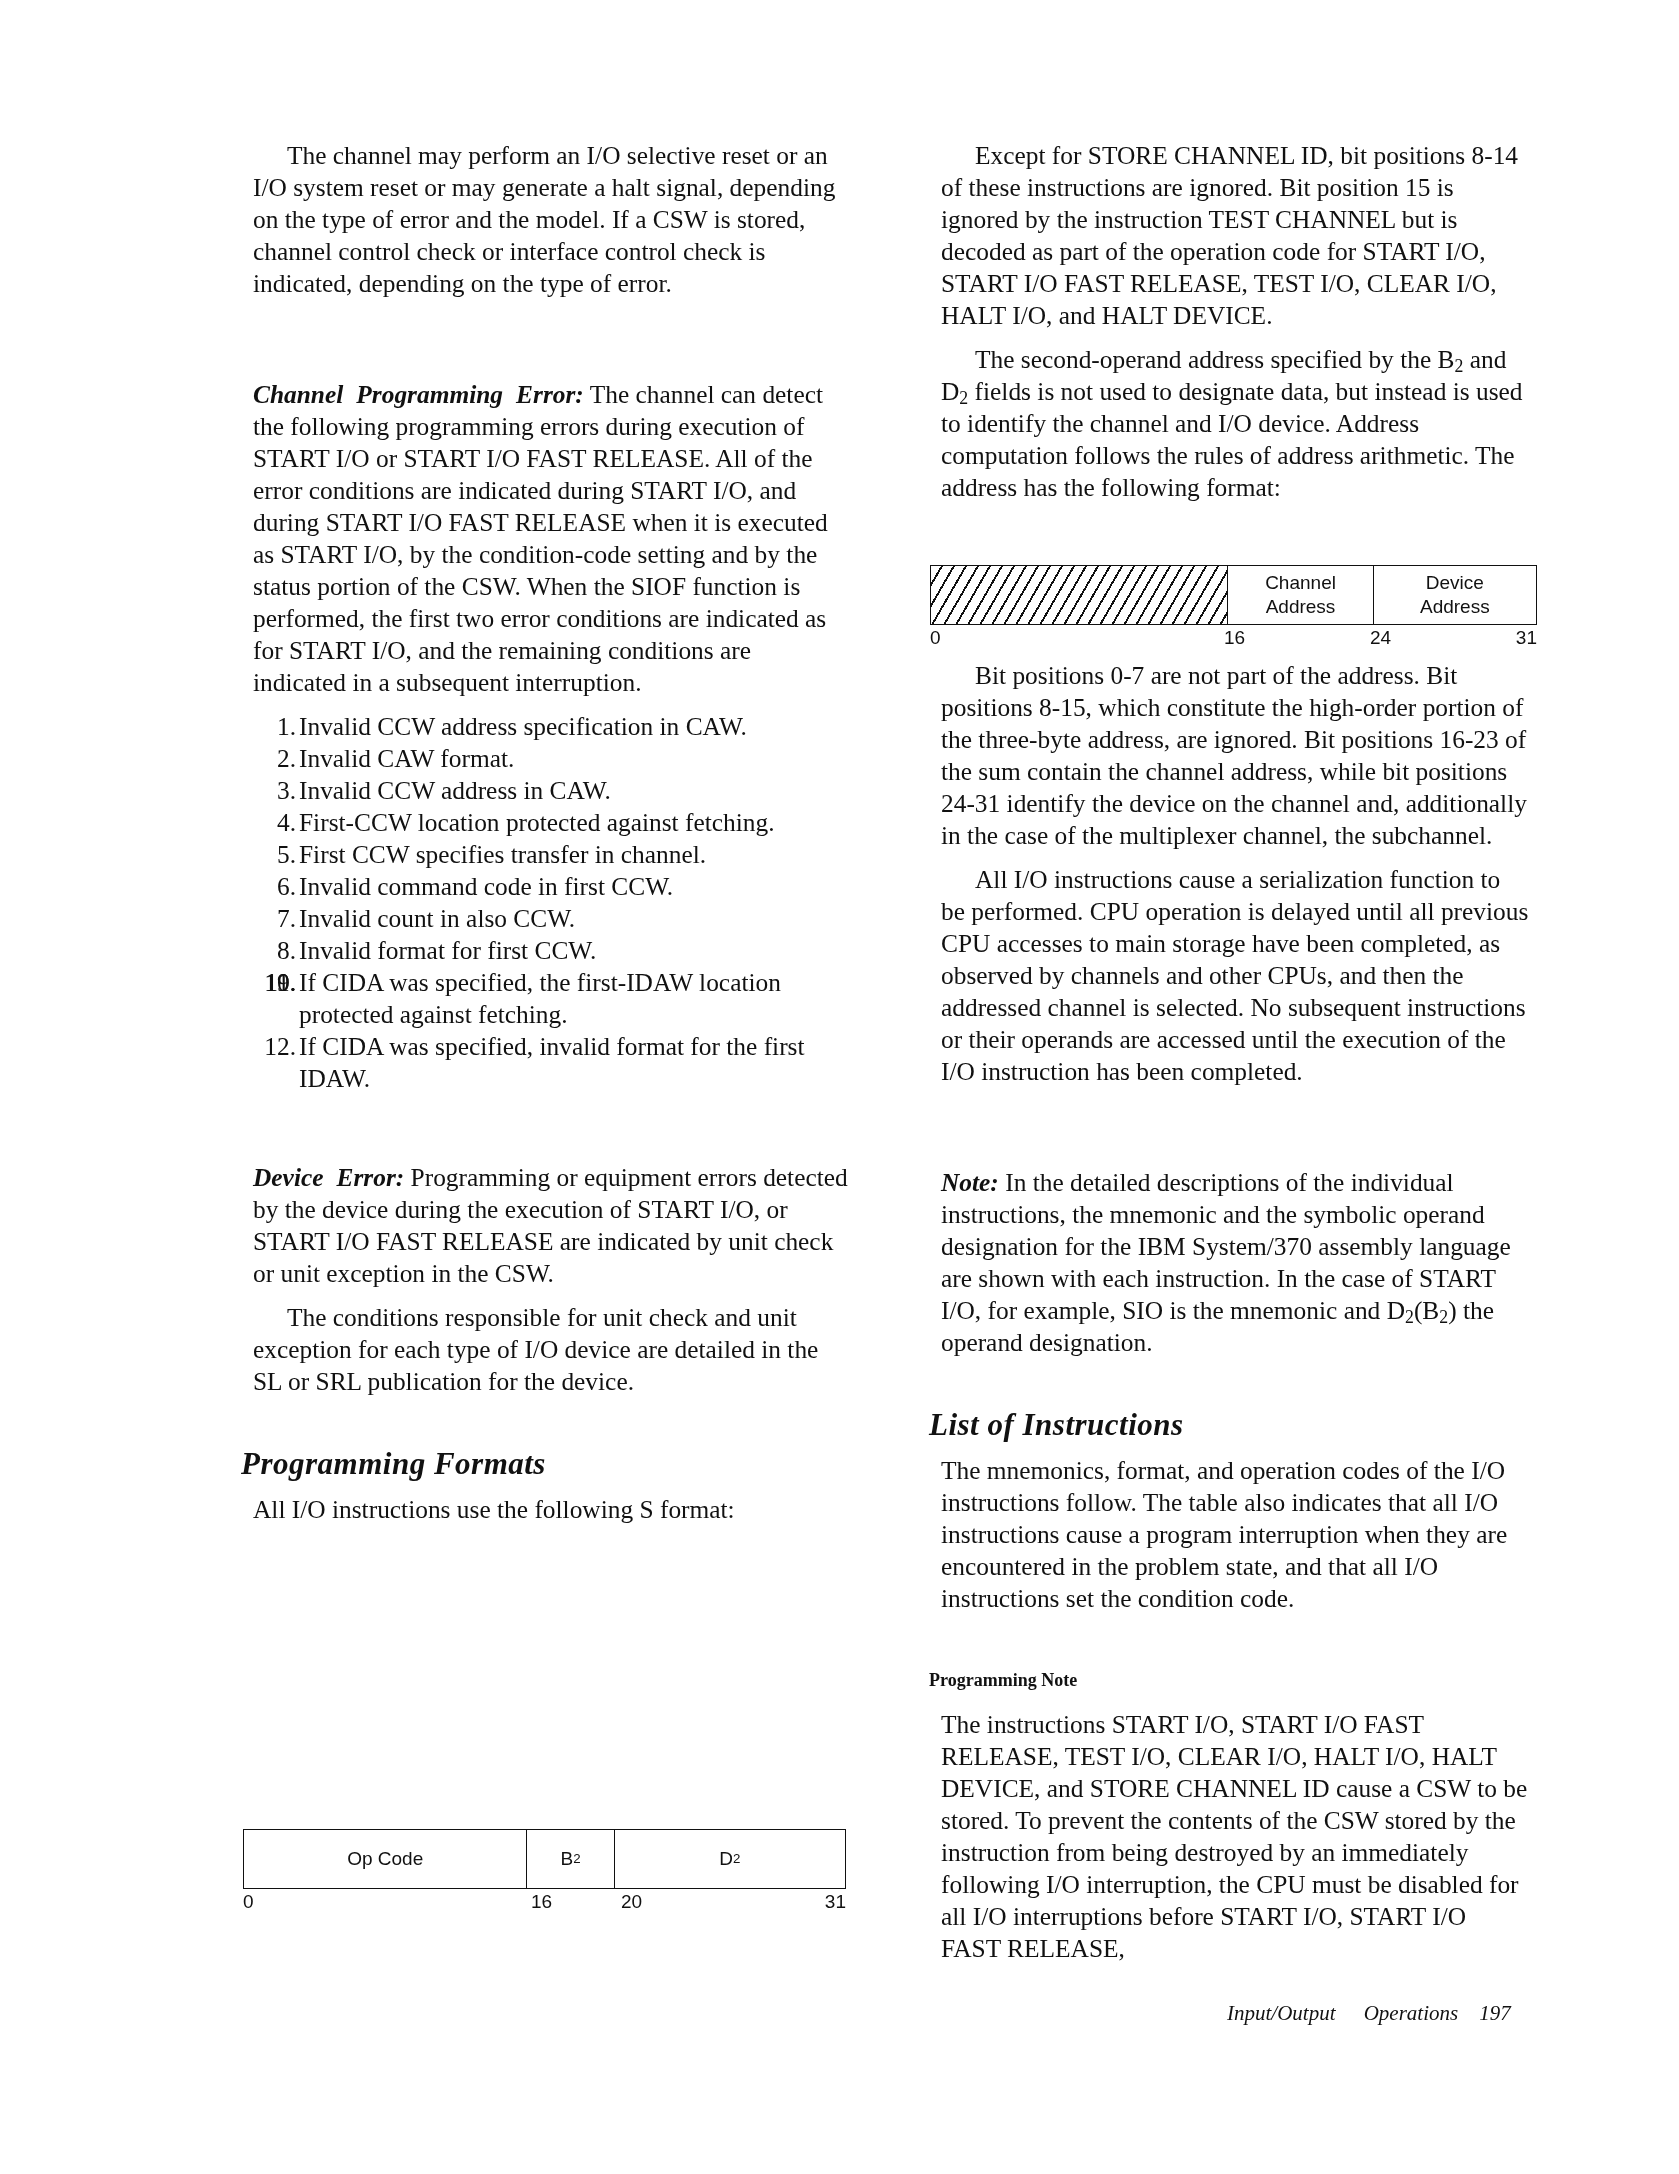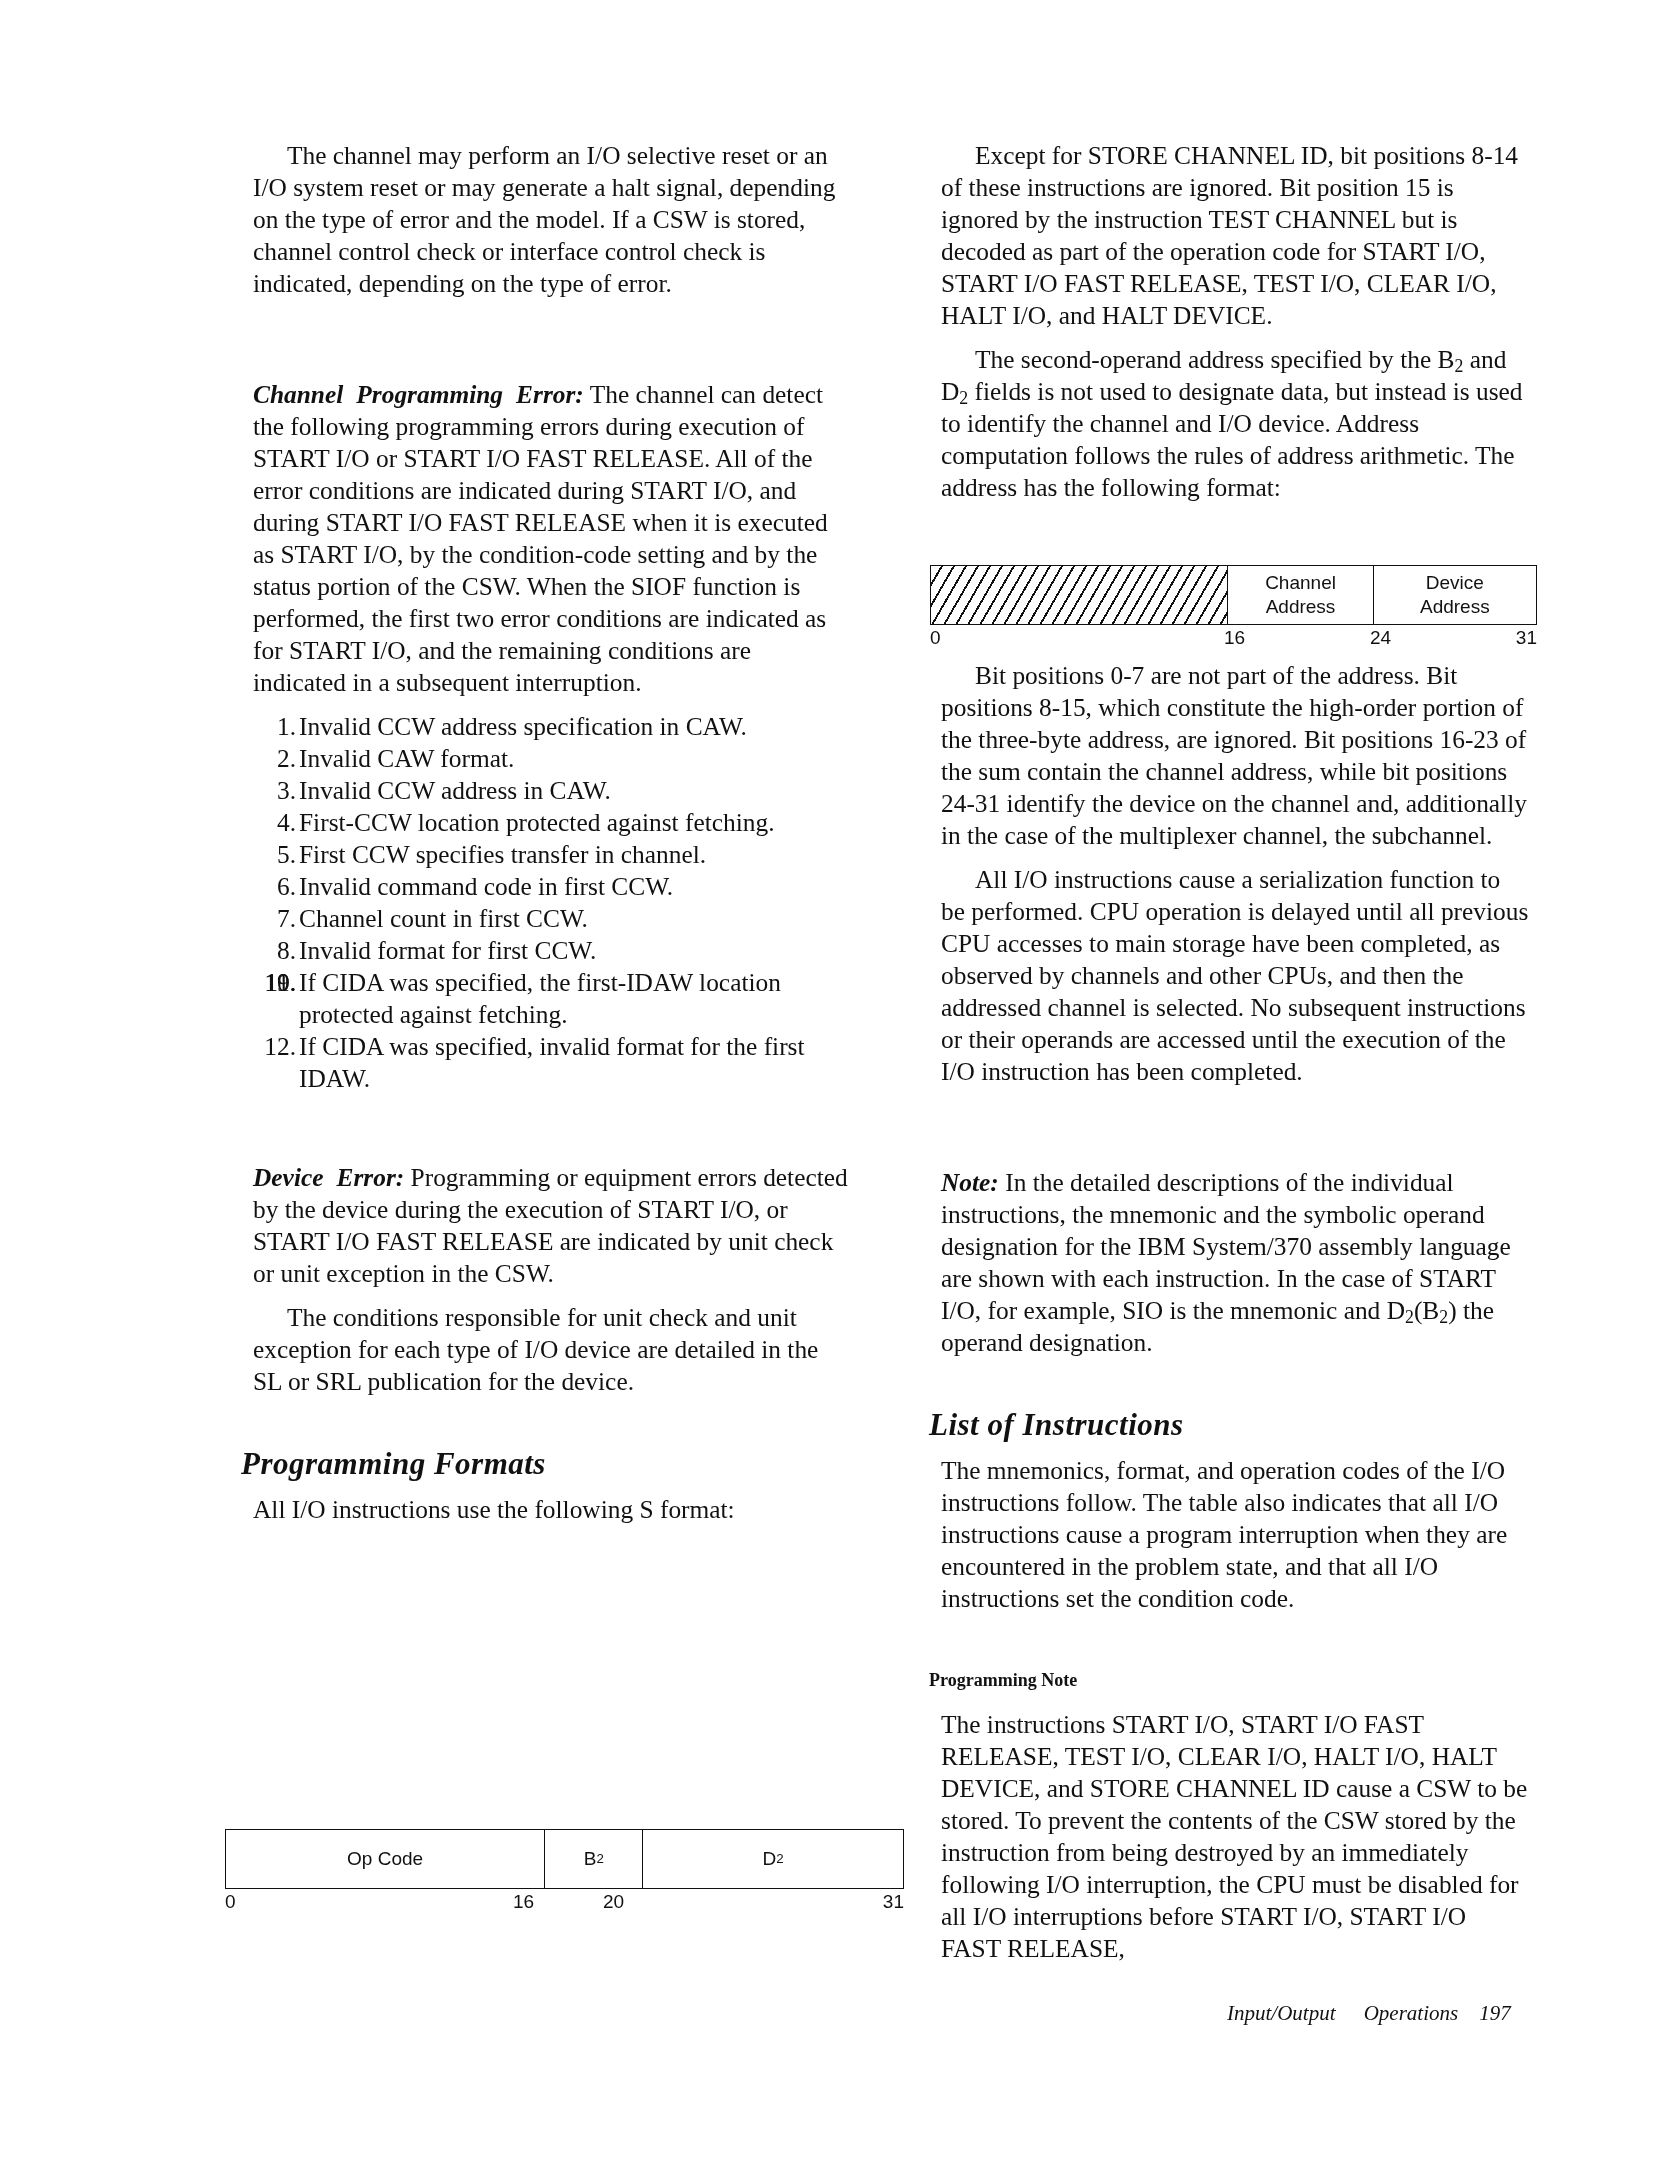--- a/index.html
+++ b/index.html
@@ -31,21 +31,21 @@
     .diagram { position: relative; font-family: "Liberation Sans", "DejaVu Sans", sans-serif; }
     .box-row { display: flex; border: 1.9px solid #111; height: 60px; box-sizing: border-box; }
     .field { display: flex; align-items: center; justify-content: center; font-size: 19px; line-height: 24.5px; text-align: center; box-sizing: border-box; }
     .field + .field { border-left: 1.9px solid #111; }
     .bitlabels { position: relative; height: 28px; font-size: 19px; }
     .bitlabels span { position: absolute; top: 1.9px; }
     .hatch {
       background-image: repeating-linear-gradient(120deg, transparent 0px, transparent 8.5px, #111 8.5px, #111 10.4px);
     }
 
-    #sformat { position: absolute; left: 225px; top: 1829px; width: 679px; }
+    #sformat { position: absolute; left: 243px; top: 1829px; width: 603px; }
     #addrformat { position: absolute; left: 930px; top: 565px; width: 607px; }
 
     .footer { position: absolute; top: 2001px; left: 1227px; font-size: 21px; word-spacing: 1.9px; font-style: italic; }
     .footer span + span { margin-left: 21px; }
   </style>
 </head>
 <body>
 
 <div class="col col-left">
   <p class="indent">The channel may perform an I/O selective reset or an I/O system reset or may generate a halt signal, depending on the type of error and the model. If a CSW is stored, channel control check or interface control check is indicated, depending on the type of error.</p>
@@ -57,21 +57,21 @@
     <span>The channel can detect the following programming errors during execution of START I/O or START I/O FAST RELEASE. All of the error conditions are indicated during START I/O, and during START I/O FAST RELEASE when it is executed as START I/O, by the condition-code setting and by the status portion of the CSW. When the SIOF function is performed, the first two error conditions are indicated as for START I/O, and the remaining conditions are indicated in a subsequent interruption.</span>
   </p>
 
   <ol class="errs">
     <li><span class="num">1.</span><span>Invalid CCW address specification in CAW.</span></li>
     <li><span class="num">2.</span><span>Invalid CAW format.</span></li>
     <li><span class="num">3.</span><span>Invalid CCW address in CAW.</span></li>
     <li><span class="num">4.</span><span>First-CCW location protected against fetching.</span></li>
     <li><span class="num">5.</span><span>First CCW specifies transfer in channel.</span></li>
     <li><span class="num">6.</span><span>Invalid command code in first CCW.</span></li>
-    <li><span class="num">7.</span><span>Channel count in first CCW.</span></li>
+    <li><span class="num">7.</span><span>Invalid count in also CCW.</span></li>
     <li><span class="num">8.</span><span>Invalid format for first CCW.</span></li>
     <li><span class="num">9.</span></li>
     <li><span class="num">10.</span></li>
     <li><span class="num">11.</span><span>If CIDA was specified, the first-IDAW location protected against fetching.</span></li>
     <li><span class="num">12.</span><span>If CIDA was specified, invalid format for the first IDAW.</span></li>
   </ol>
 
 
   <div class="gap"></div>
 

